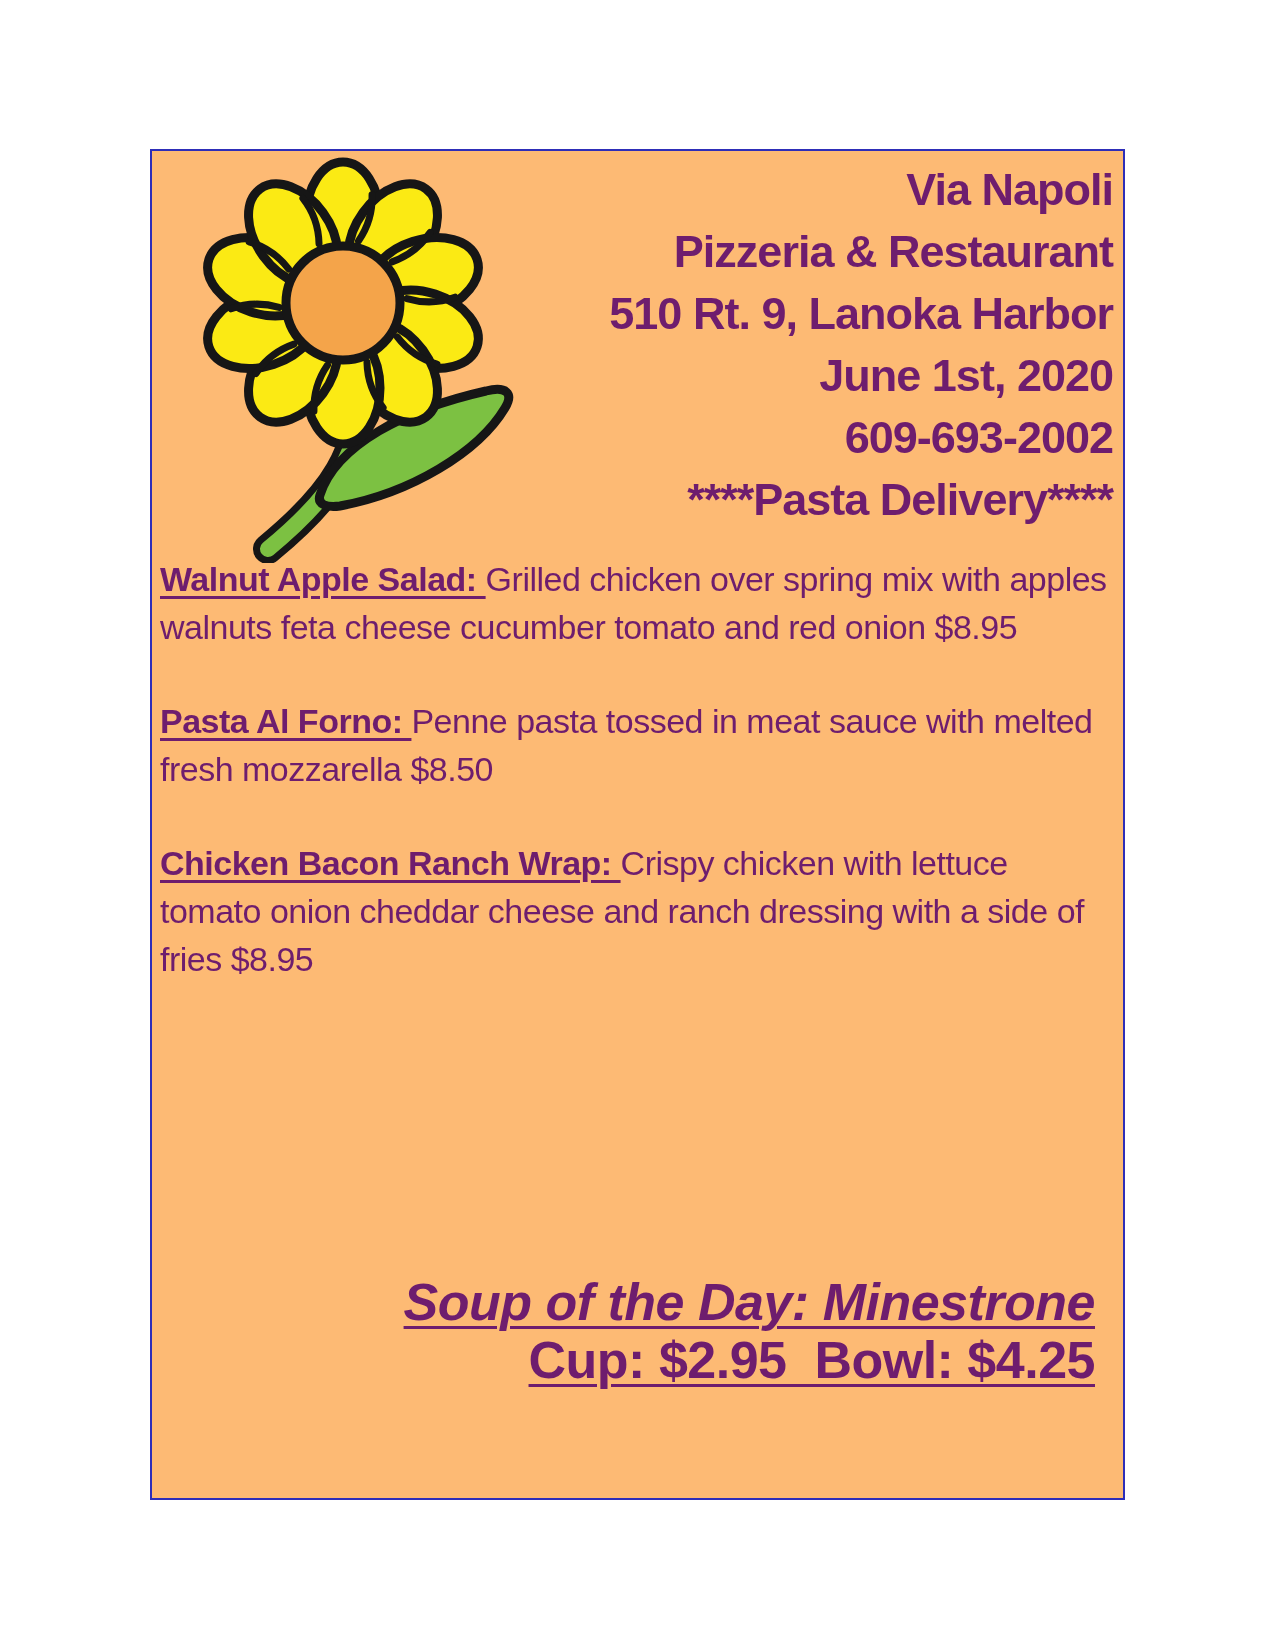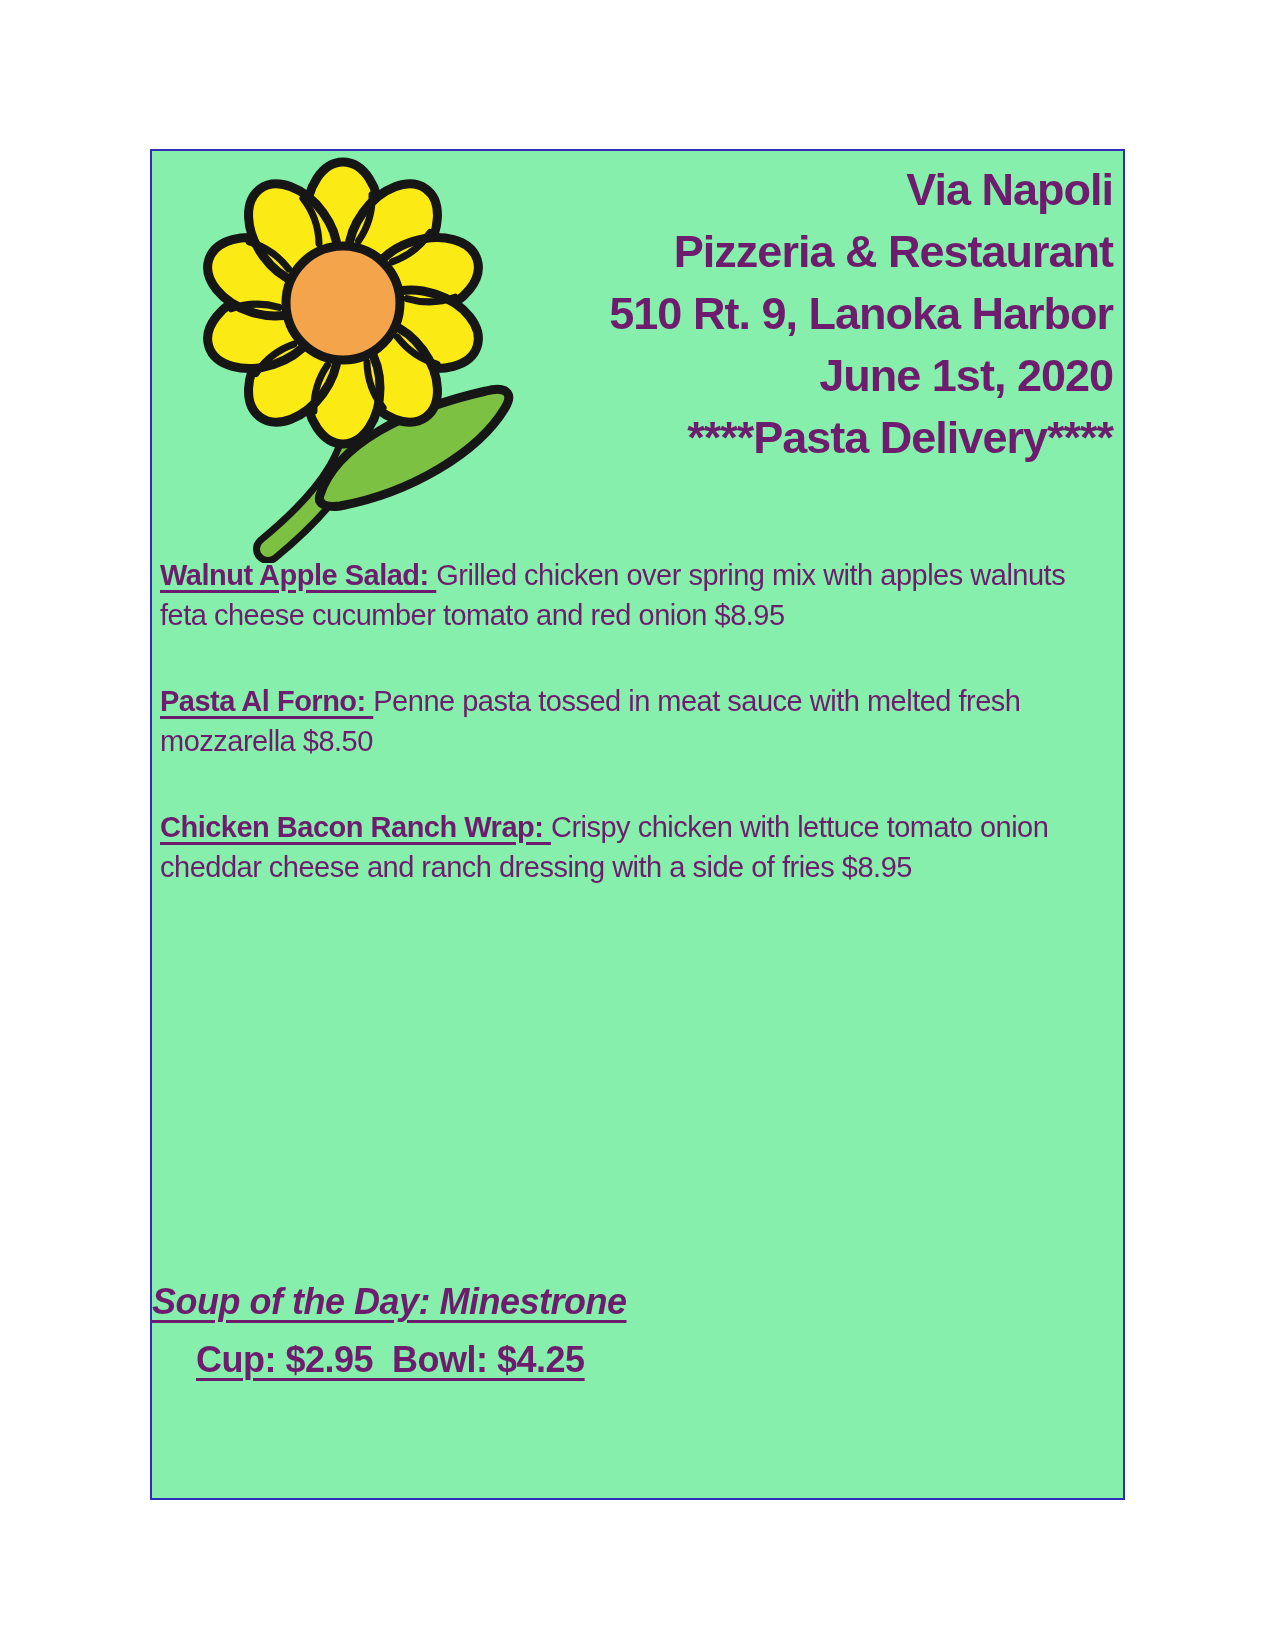--- a/index.html
+++ b/index.html
@@ -9,59 +9,60 @@
     position: relative;
     font-family: "Liberation Sans", sans-serif;
     color: #6E1D6E;
     overflow: hidden;
   }
   .flyer-box {
     position: absolute;
     left: 150px; top: 149px;
     width: 975px; height: 1351px;
     border: 2px solid #2E2EB8;
-    background: #86efac;
+    background: #fdba74;
   }
   .flower-svg {
     position: absolute;
     left: 16px; top: 2px;
     width: 370px; height: 410px;
   }
   .header-block {
     position: absolute;
     top: 8px; right: 10px; left: 260px;
     text-align: right;
     font-weight: bold;
     font-size: 45px;
     line-height: 62px;
     letter-spacing: -1px;
   }
   .menu-block {
     position: absolute;
     top: 404px; left: 8px; right: 8px;
-    font-size: 29px;
-    line-height: 40px;
+    font-size: 34px;
+    line-height: 48px;
     letter-spacing: -0.5px;
   }
   .menu-item { margin: 0 0 46px 0; }
   .item-name {
     font-weight: bold;
     text-decoration: underline;
     text-decoration-thickness: 3px;
     text-underline-offset: 5px;
     white-space: pre-wrap;
   }
   .soup-block {
     position: absolute;
     top: 1122px; left: 0; right: 28px;
-    text-align: left;
+    text-align: right;
     font-weight: bold;
-    font-size: 36px;
+    font-size: 52px;
     line-height: 58px;
     letter-spacing: -0.5px;
+    padding-left: 40px;
   }
   .soup-title {
     font-style: italic;
     text-decoration: underline;
     text-decoration-thickness: 3px;
     text-underline-offset: 6px;
     display: inline-block;
   }
   .soup-prices {
     text-decoration: underline;
@@ -111,20 +112,21 @@
       </g>
       <circle cx="0" cy="0" r="57" fill="#F4A44A" stroke="#161616" stroke-width="9"></circle>
     </g>
   </svg>
 
   <div class="header-block">
     <div>Via Napoli</div>
     <div>Pizzeria &amp; Restaurant</div>
     <div>510 Rt. 9, Lanoka Harbor</div>
     <div>June 1st, 2020</div>
+    <div>609-693-2002</div>
     <div>****Pasta Delivery****</div>
   </div>
 
   <div class="menu-block">
     <p class="menu-item"><span class="item-name">Walnut Apple Salad: </span><span class="item-description">Grilled chicken over spring mix with apples walnuts feta cheese cucumber tomato and red onion</span> <span class="item-price">$8.95</span></p>
 
     <p class="menu-item"><span class="item-name">Pasta Al Forno: </span><span class="item-description">Penne pasta tossed in meat sauce with melted fresh mozzarella</span> <span class="item-price">$8.50</span></p>
 
     <p class="menu-item"><span class="item-name">Chicken Bacon Ranch Wrap: </span><span class="item-description">Crispy chicken with lettuce tomato onion cheddar cheese and ranch dressing with a side of fries</span> <span class="item-price">$8.95</span></p>
 

